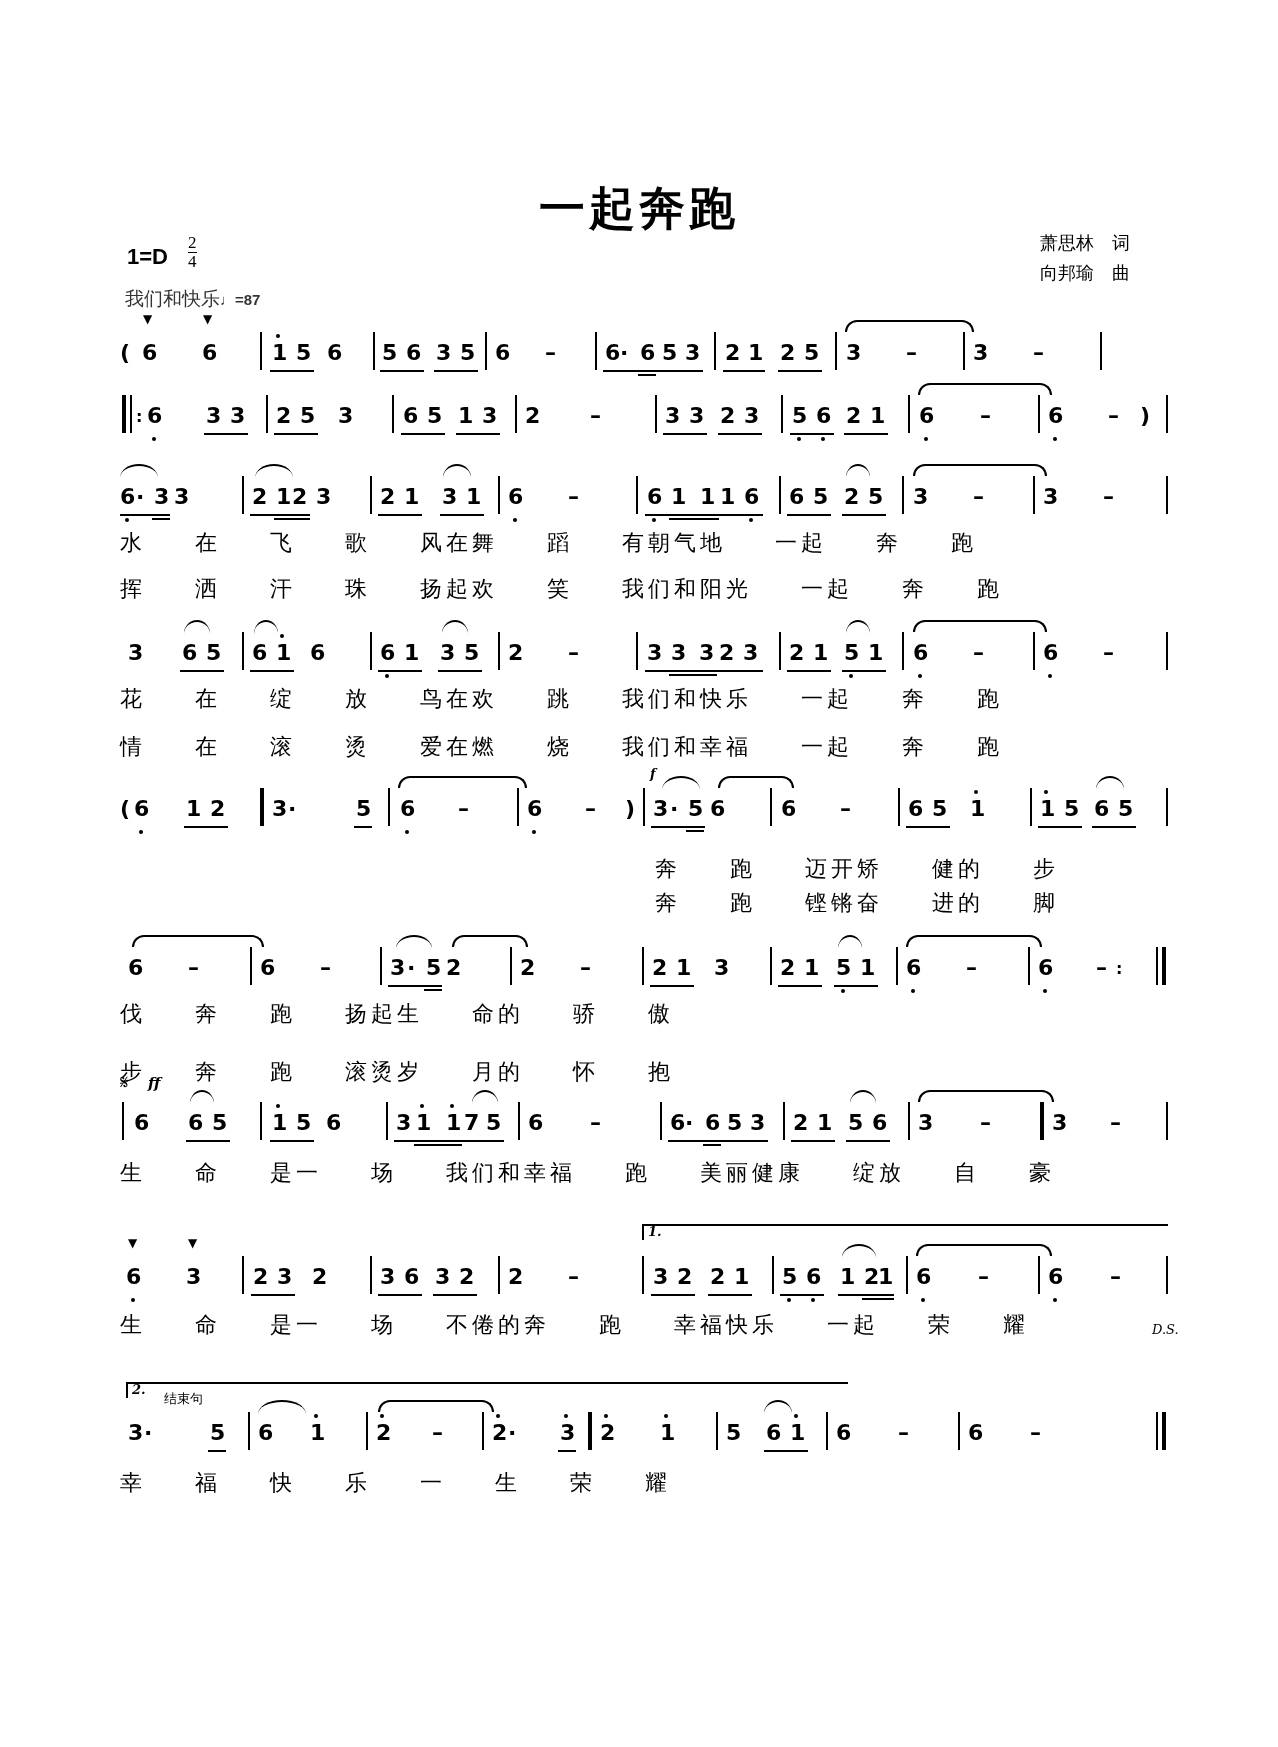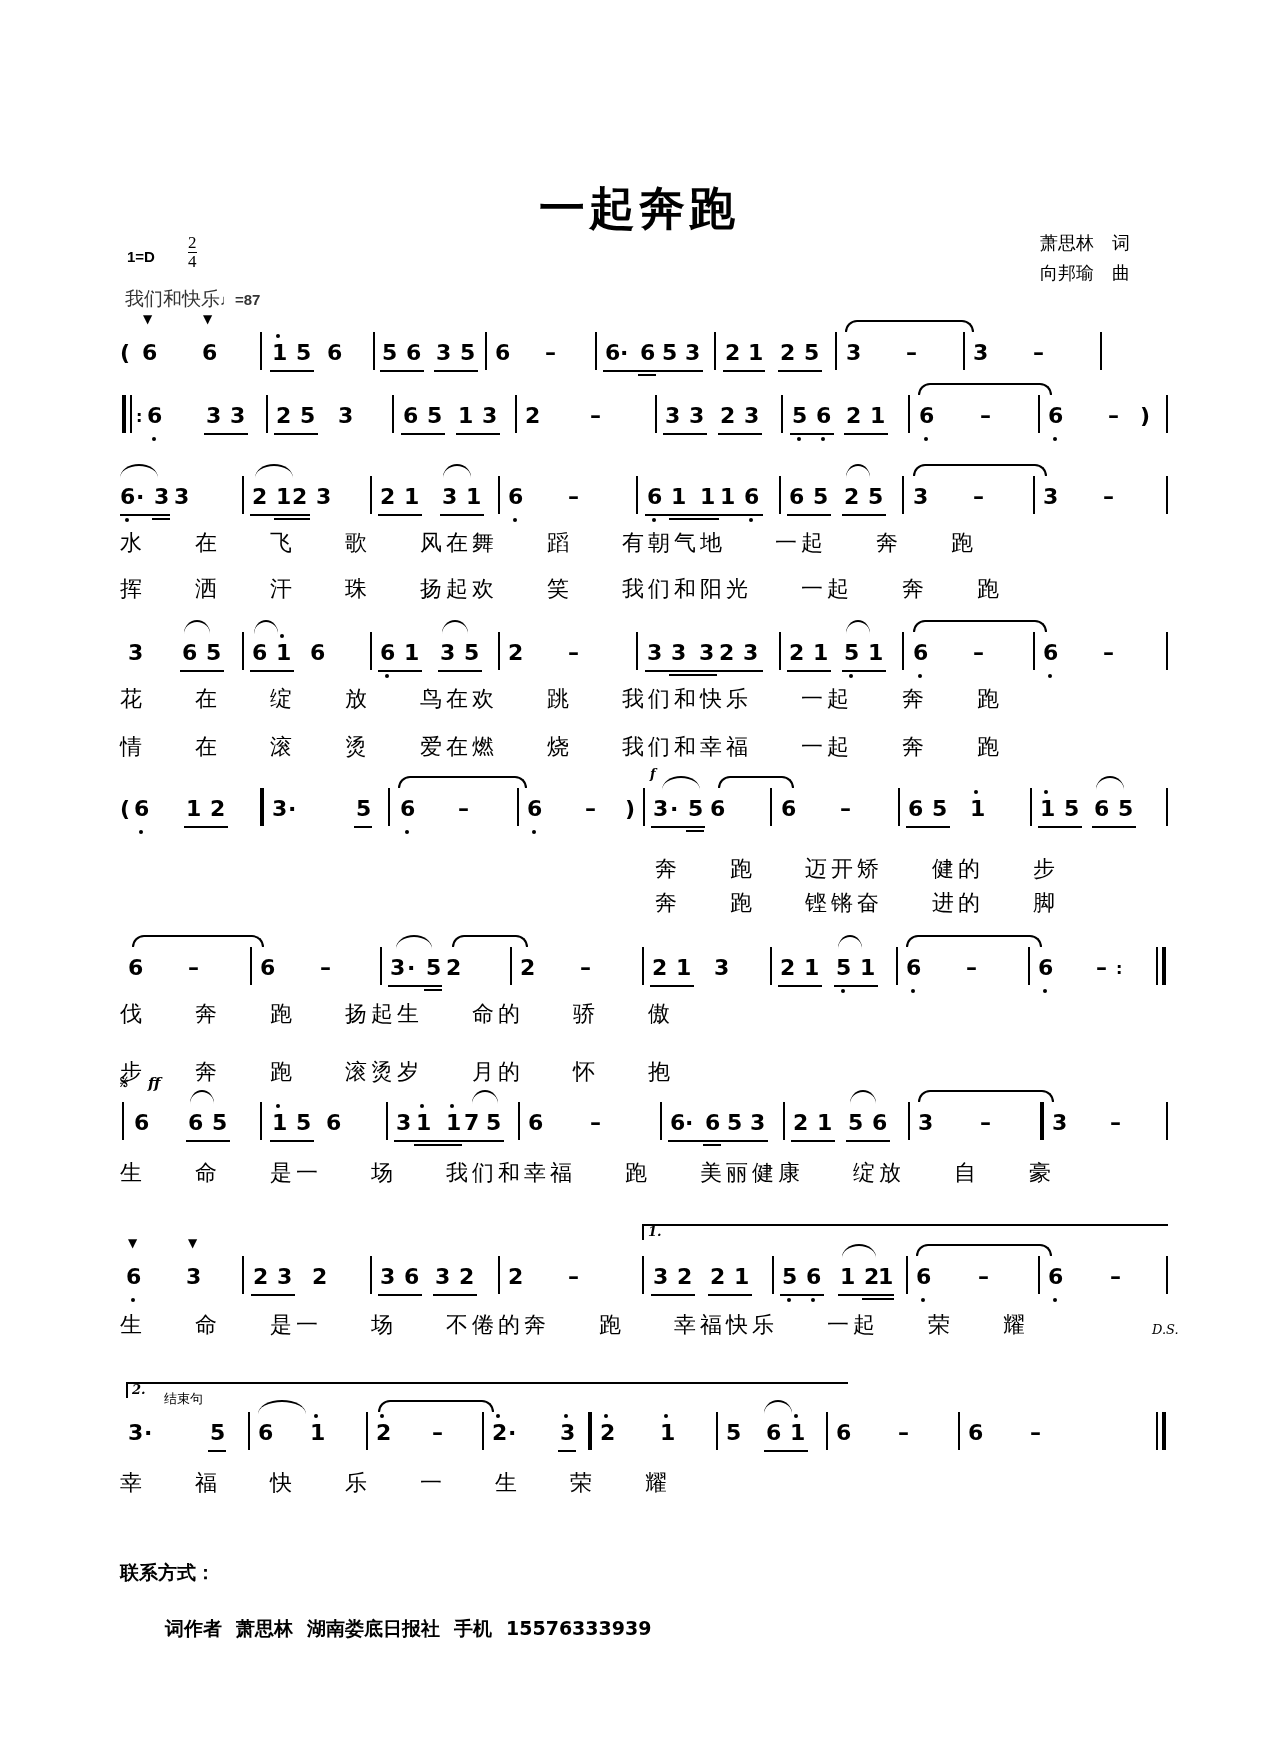--- a/index.html
+++ b/index.html
@@ -1,21 +1,21 @@
 <!DOCTYPE html>
 <html><head>
 <meta charset="utf-8">
 <style>
   html,body{margin:0;padding:0;background:#ffffff;}
   body{width:1278px;height:1747px;position:relative;overflow:hidden;
        font-family:"Liberation Sans","DejaVu Sans",sans-serif;color:#000;}
   .title{position:absolute;left:0;width:1278px;top:178px;text-align:center;
          font-family:"DejaVu Serif",serif;font-size:46px;font-weight:bold;letter-spacing:4px;}
   .key{position:absolute;left:127px;top:244px;font-size:20px;font-family:"Liberation Serif",serif;}
-  .key b{font-family:"Liberation Sans",sans-serif;font-size:15px;}
+  .key b{font-family:"Liberation Sans",sans-serif;font-size:22px;}
   .meter{position:absolute;left:188px;top:234px;font-family:"Liberation Serif",serif;font-size:17px;line-height:18px;text-align:center;}
   .tempo{position:absolute;left:125px;top:286px;font-size:19px;color:#333;}
   .tempo .mm{font-size:15px;font-weight:bold;}
   .credits{position:absolute;left:1040px;top:228px;font-family:"DejaVu Serif",serif;font-size:18px;line-height:30px;}
   .credits div span{display:inline-block;width:28px;text-align:right;margin-left:8px;}
 
   .row{position:absolute;left:120px;width:1050px;}
   .notes{position:absolute;left:0;top:0;height:34px;width:1050px;font-family:"DejaVu Sans",sans-serif;font-weight:bold;font-size:22px;}
   .bar{position:absolute;top:-8px;width:2px;height:38px;background:#000;}
   .bar.thick{width:4px;}
@@ -544,17 +544,13 @@
     <div class="bar" style="left:838px"></div>
     <span class="n" style="left:848px">6</span>
     <span class="n" style="left:910px">–</span>
     <div class="bar" style="left:1036px"></div>
       <div class="bar thick" style="left:1042px"></div>
   </div>
   <div class="lyr" style="top: 48px; white-space: pre; word-spacing: 38px; letter-spacing: 4px;">幸 福 快 乐 一 生 荣 耀</div>
 </div>
 
 <div class="contact">
-  <div>联系方式：</div>
-  <div class="line">
-    <span>词作者</span><span>萧思林</span><span>湖南娄底日报社</span><span>手机</span><span>15576333939</span>
-  </div>
 </div>
 
 </body></html>

